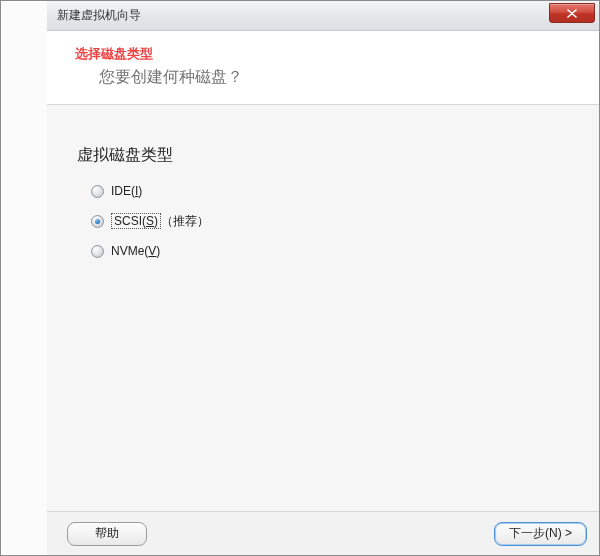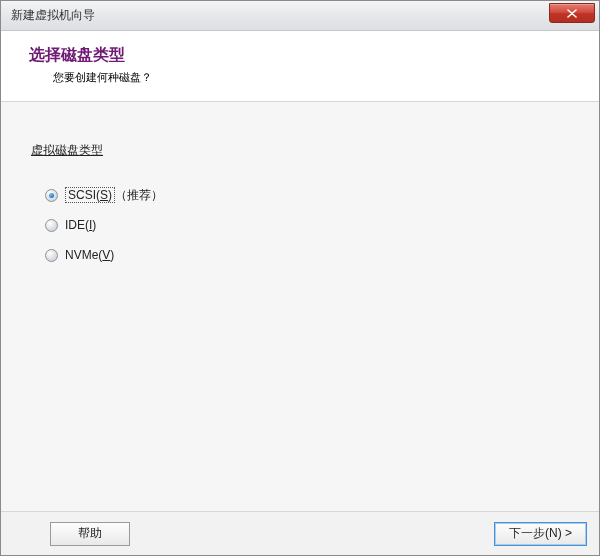--- a/index.html
+++ b/index.html
@@ -16,20 +16,21 @@
       overflow: hidden;
     }
     .window {
       width: 600px;
       height: 556px;
       background: #fbfbfb;
       border: 1px solid #8a8a8a;
       display: flex;
       flex-direction: column;
       box-shadow: inset 0 0 0 1px #fff;
+      padding-left: 46px;
     }
     .titlebar {
       height: 30px;
       background: linear-gradient(to bottom, #f3f4f6 0%, #e6e8eb 50%, #dcdfe3 100%);
       border-bottom: 1px solid #c8c8c8;
       display: flex;
       align-items: center;
       padding-left: 10px;
       position: relative;
     }
@@ -55,39 +56,38 @@
       cursor: default;
       box-shadow: inset 0 1px 0 rgba(255,255,255,.25);
     }
     .header {
       background: #fff;
       padding: 14px 20px 16px 28px;
       border-bottom: 1px solid #d6d6d6;
     }
     .header-title {
       font-weight: bold;
+      font-size: 13px;
+      color: #ef4444;
+      margin-bottom: 4px;
+    }
+    .header-subtitle {
       font-size: 16px;
-      color: #701a75;
-      margin-bottom: 4px;
-    }
-    .header-subtitle {
-      font-size: 11px;
-      color: #000000;
+      color: #737373;
       padding-left: 24px;
     }
     .content {
       flex: 1;
       padding: 40px 30px 10px 30px;
       background: #f6f6f6;
     }
     .group-label {
-      font-size: 12px;
+      font-size: 16px;
       color: #222;
-      margin-bottom: 21px;
-      text-decoration: underline;
+      margin-bottom: 10px;
     }
     .radio-list {
       padding-left: 14px;
     }
     .radio-row {
       display: flex;
       align-items: center;
       height: 30px;
       font-size: 12px;
       color: #222;
@@ -136,30 +136,29 @@
     }
     .spacer {
       flex: 1;
     }
     .btn {
       height: 24px;
       min-width: 80px;
       padding: 0 14px;
       background: linear-gradient(to bottom, #fdfdfd, #e9e9e9);
       border: 1px solid #9b9b9b;
-      border-radius: 0;
+      border-radius: 8px;
       font-size: 12px;
       color: #222;
       display: flex;
       align-items: center;
       justify-content: center;
       cursor: default;
       font-family: inherit;
       white-space: nowrap;
-      margin-left: 29px;
     }
     .btn.default {
       border: 1px solid #4a90d9;
       box-shadow: 0 0 0 1px #a8cdef inset;
     }
   </style>
 </head>
 <body>
 
 <div class="window">
@@ -175,39 +174,39 @@
 
   <div class="header">
     <div class="header-title">选择磁盘类型</div>
     <div class="header-subtitle">您要创建何种磁盘？</div>
   </div>
 
   <div class="content">
     <div class="group-label">虚拟磁盘类型</div>
 
     <div class="radio-list">
+
+      <div class="radio-row">
+        <span class="radio-outer"></span>
+        <span class="radio-label">
+          <span class="radio-main"><span>IDE</span>(<span class="underline">I</span>)</span>
+            <span></span>
+        </span>
+      </div>
 
       <div class="radio-row selected">
         <span class="radio-outer">
             <span class="radio-inner"></span>
           </span>
         <span class="radio-label">
           <span class="radio-main"><span>SCSI</span>(<span class="underline">S</span>)</span>
             <span> （推荐）</span>
         </span>
       </div>
 
-      <div class="radio-row">
-        <span class="radio-outer"></span>
-        <span class="radio-label">
-          <span class="radio-main"><span>IDE</span>(<span class="underline">I</span>)</span>
-            <span></span>
-        </span>
-      </div>
-
 
       <div class="radio-row">
         <span class="radio-outer"></span>
         <span class="radio-label">
           <span class="radio-main"><span>NVMe</span>(<span class="underline">V</span>)</span>
             <span></span>
         </span>
       </div>
 
     </div>

